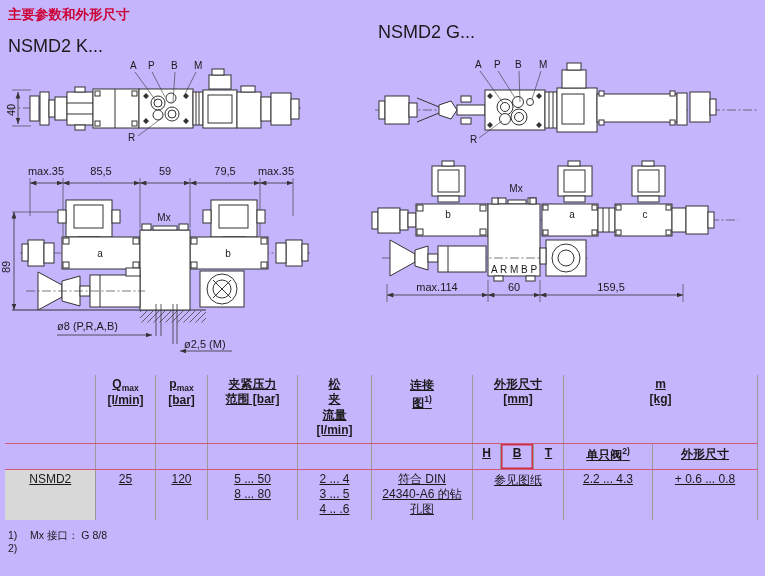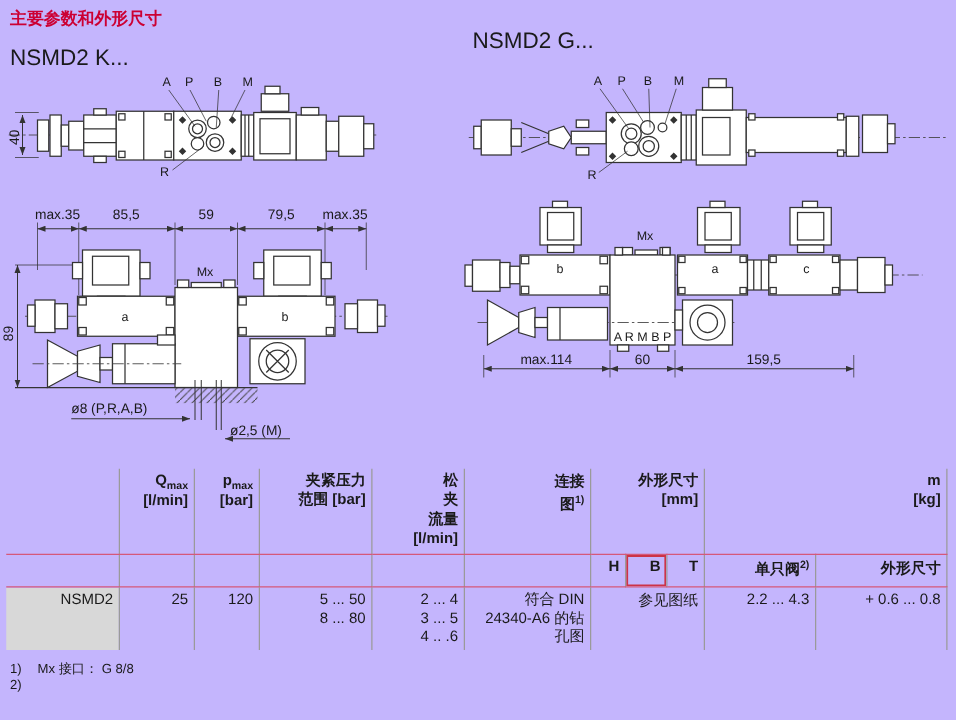--- a/index.html
+++ b/index.html
@@ -14,21 +14,21 @@
   .ln{stroke:#333;fill:none;stroke-width:1;}
   .fw{stroke:#333;fill:#fff;stroke-width:1;}
   .thin{stroke:#333;fill:none;stroke-width:0.6;}
   .cl{stroke:#444;fill:none;stroke-width:0.7;stroke-dasharray:9 2.5 2 2.5;}
   .dim{stroke:#333;fill:none;stroke-width:0.8;}
   .dia{fill:#333;stroke:none;}
   .dtx{font-size:11px;}
   .ptx{font-size:10px;}
   
   table.params{position:absolute;left:5px;top:375px;border-collapse:collapse;table-layout:fixed;width:752px;font-size:12px;}
-  table.params td,table.params th{border-right:1px solid #9a9a9a;padding:2px 4px 2px 5px;vertical-align:top;text-align:right;font-weight:normal;overflow:hidden;}
+  table.params td,table.params th{border-right:1px solid #9a9a9a;padding:2px 4px 2px 5px;vertical-align:top;text-align:center;font-weight:normal;overflow:hidden;text-decoration:underline;}
   table.params tr.h1 td,table.params tr.h1 th{border-bottom:1.5px solid #d5587a;font-weight:bold;}
   table.params tr.h2 td,table.params tr.h2 th{border-bottom:1.5px solid #d5587a;font-weight:bold;}
   table.params tr.h1{height:68px;}
   table.params tr.h2{height:26px;}
   table.params tr.dr{height:51px;margin-top:40px;}
   table.params .model{background:#d8d8d8;}
   table.params .pre{white-space:pre-line;line-height:1.28;}
   table.params sub{font-size:8.5px;}
   table.params sup{font-size:8.5px;}
   table.params .bcell{box-shadow:inset 0 0 0 1.5px #cc3347;}

